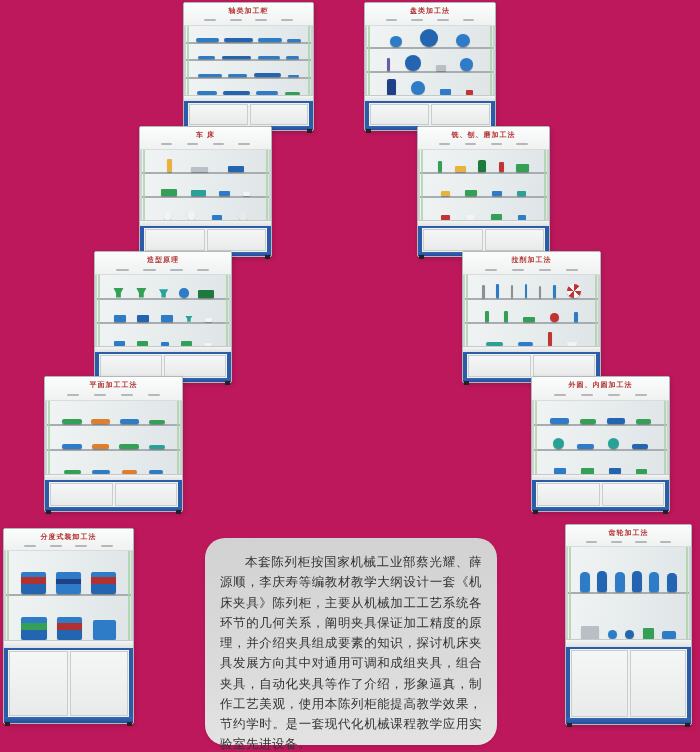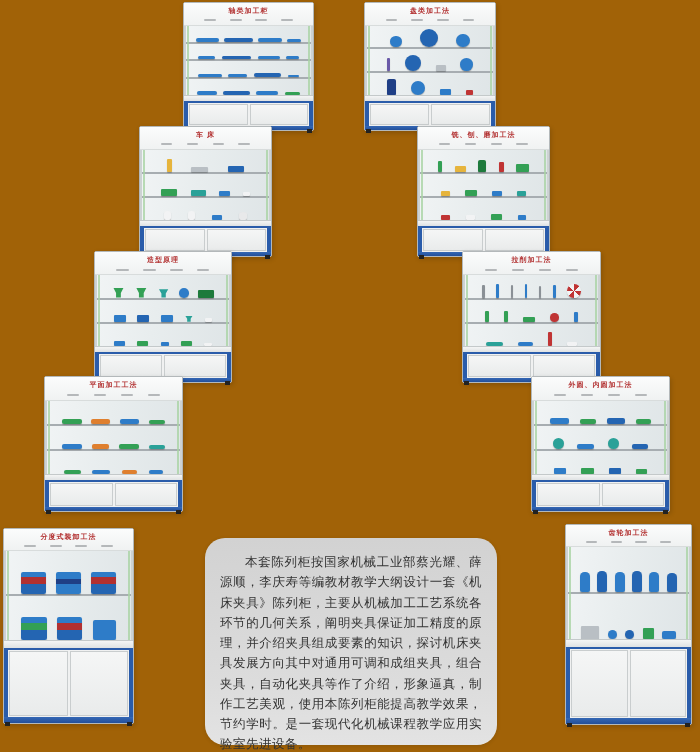--- a/index.html
+++ b/index.html
@@ -1,16 +1,16 @@
 <!DOCTYPE html>
 <html><head>
 <meta charset="utf-8">
 <style>
   html,body{margin:0;padding:0;background:#ffffff;}
-  #stage{position:relative;width:700px;height:752px;background:#a16207;overflow:hidden;
+  #stage{position:relative;width:700px;height:752px;background:#be185d;overflow:hidden;
          font-family:"Liberation Sans","DejaVu Sans",sans-serif;}
 
   
   .cabinet{position:absolute;display:flex;flex-direction:column;
            background:#e9ecec;border:1px solid #b3b8ba;border-radius:2px;
            box-shadow:1px 2px 5px rgba(0,0,0,.18), inset 0 0 0 1px #f6f7f7;}
   .hdr{position:relative;background:linear-gradient(180deg,#fbfcfc,#f0f2f2);
        border-bottom:1px solid #d8dcdc;display:flex;flex-direction:column;
        align-items:center;justify-content:flex-start;padding-top:3%;}
   .cab-title{color:#b23030;font-weight:bold;letter-spacing:1px;line-height:1;white-space:nowrap;}

